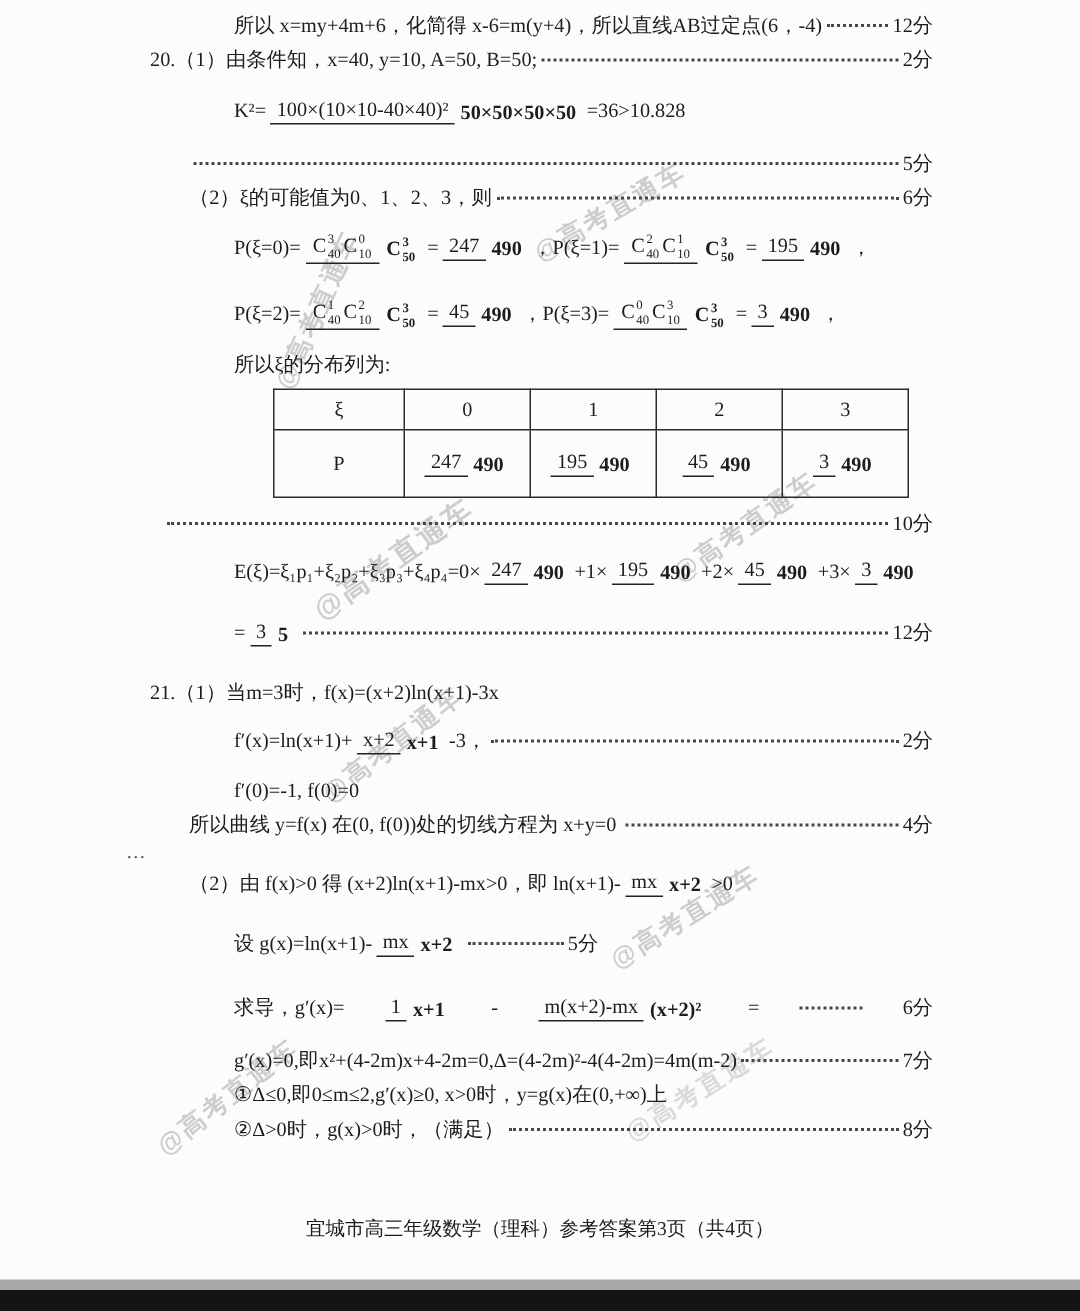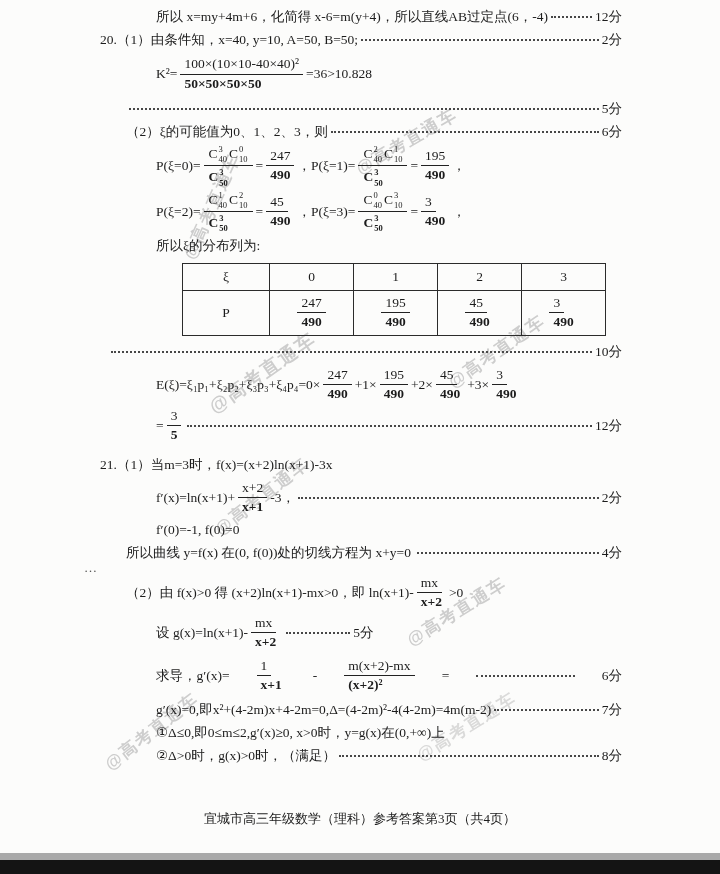--- a/index.html
+++ b/index.html
@@ -8,21 +8,21 @@
        color:#1c1c1c;font-size:13.5px;}
   .page{position:relative;width:720px;height:874px;background:#fcfcfb;overflow:hidden;}
   .content{position:absolute;left:0;top:4px;width:720px;box-sizing:border-box;
            padding:0 98px 0 100px;}
   .line{display:flex;align-items:center;margin:2px 0;min-height:21px;}
   .t{white-space:pre;flex:0 0 auto;}
   .lead{flex:1 1 auto;min-width:10px;height:0;border-bottom:2px dotted #474747;
         margin:0 3px;align-self:center;}
   .lead.fixed{flex:0 0 64px;}
   .score{white-space:pre;flex:0 0 auto;}
-  .frac{display:inline-flex;flex-direction:column;align-items:flex-start;text-align:center;
+  .frac{display:inline-flex;flex-direction:row;align-items:flex-end;text-align:center;
         vertical-align:middle;margin:0 3px;line-height:1.2;flex:0 0 auto;}
   .fn{display:inline-flex;align-items:center;justify-content:center;
       padding:0 4px 1px;border-bottom:1.2px solid #222;white-space:pre;}
   .fd{display:inline-flex;align-items:center;justify-content:center;
       padding:1px 4px 0;white-space:pre;font-weight:bold;}
   .ct{display:inline-flex;align-items:center;margin:0 1px;}
   .cs{display:inline-flex;flex-direction:column;font-size:8.5px;line-height:1.2;
       margin-left:1px;text-align:left;}
   .in-b{margin-left:26px;}
   .in-c{margin-left:56px;}

